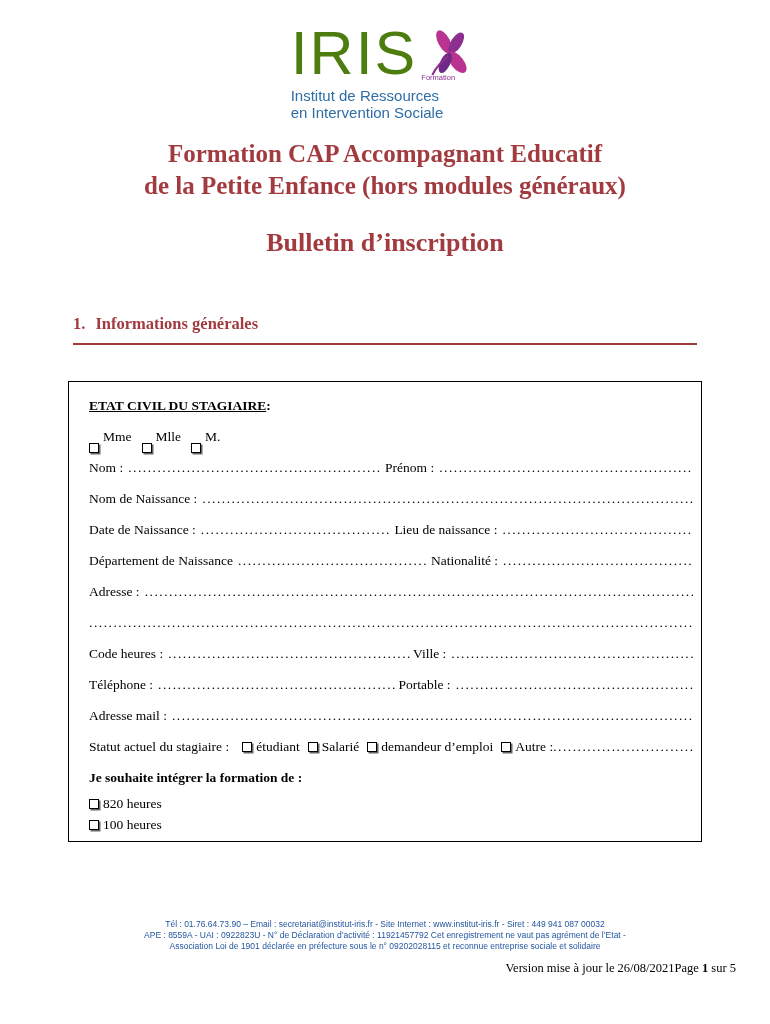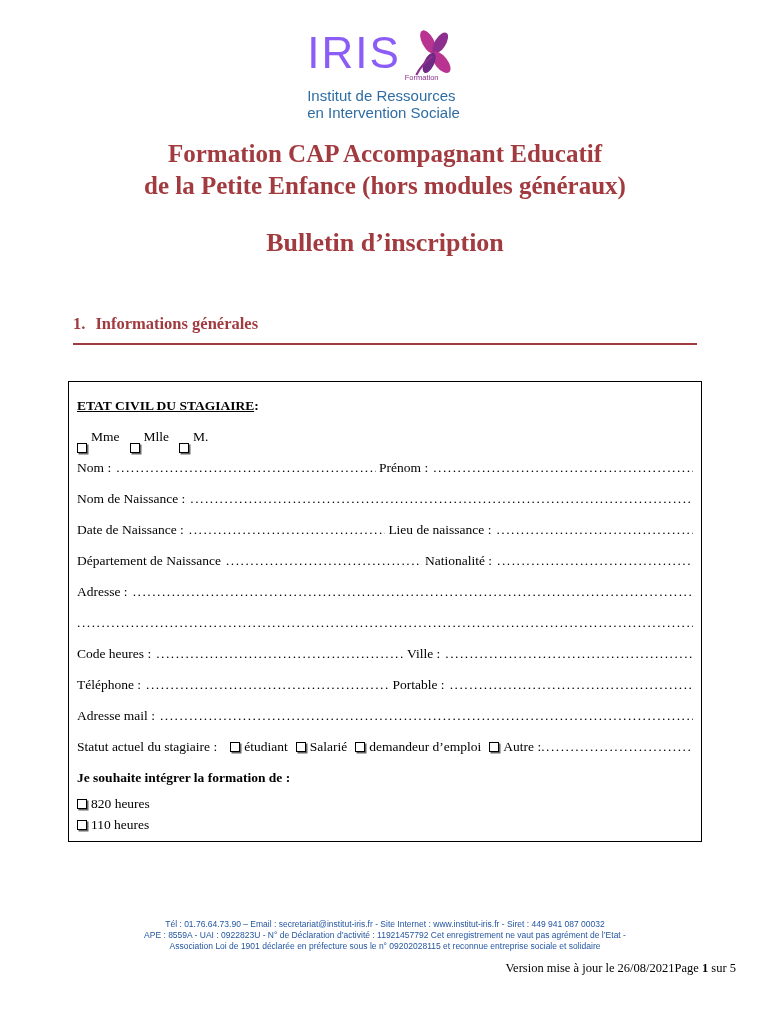--- a/index.html
+++ b/index.html
@@ -7,43 +7,43 @@
   .page {
     width:770px; height:1024px; background:#ffffff; position:relative;
     font-family:"Liberation Serif","DejaVu Serif",serif; color:#000;
     overflow:hidden; margin:0 auto;
   }
   
   .logo { padding-top:26px; text-align:center; }
   .logo-inner { display:inline-block; text-align:left; }
   .logo-top { display:flex; align-items:flex-start; }
   .brand {
-    font-family:"Liberation Sans",sans-serif; font-size:44px; line-height:54px;
-    color:#8b5cf6; letter-spacing:2px; font-weight:400;
+    font-family:"Liberation Sans",sans-serif; font-size:61px; line-height:54px;
+    color:#4d7c0f; letter-spacing:2px; font-weight:400;
   }
   .flower-wrap { display:flex; flex-direction:column; margin-left:4px; }
   svg.flower { width:58px; height:54px; }
   .flower-caption { font-family:"Liberation Sans",sans-serif; font-size:7.5px; color:#8c2f8f; margin-top:-7px; }
   .org {
     font-family:"Liberation Sans",sans-serif; font-size:15px; line-height:16.5px;
     color:#2e6da4; margin-top:6px;
   }
   
   .title-block { text-align:center; color:#a23b40; margin-top:16px; }
   .title-line { font-weight:bold; font-size:25px; line-height:32px; }
   .subtitle { font-weight:bold; font-size:26px; margin-top:26px; color:#a23b40; text-align:center; }
   
   .section { margin:56px 73px 0 73px; }
   .section-head { color:#a23b40; font-weight:bold; font-size:16.5px; display:flex; }
   .section-num { margin-right:10px; }
   .rule { border-top:2px solid #a23b40; margin-top:9px; }
   
   .box {
     margin:36px 68px 0 68px; border:1px solid #000;
-    padding:8px 8px 6px 8px; font-size:13.5px;
+    padding:8px 8px 6px 20px; font-size:13.5px;
   }
   .row { display:flex; align-items:baseline; line-height:31px; white-space:nowrap; }
   .row.tight { line-height:21px; }
   .lbl { flex:0 0 auto; margin-right:5px; }
   .lbl-mid { flex:0 0 auto; margin:0 5px 0 3px; }
   .dots { flex:1 1 0; min-width:0; overflow:hidden; letter-spacing:1.5px; }
   .b { font-weight:bold; }
   .u { text-decoration:underline; }
   .cb {
     flex:0 0 auto; display:inline-block; width:10px; height:10px;
@@ -198,21 +198,21 @@
       <span class="b">Je souhaite intégrer la formation de :</span>
     </div>
 
     <div class="row tight">
       <span class="cb"></span>
       <span>820 heures</span>
     </div>
 
     <div class="row tight">
       <span class="cb"></span>
-      <span>110 heures</span>
+      <span>100 heures</span>
     </div>
 
   </div>
 
   <div class="footer">
     <div>Tél : 01.76.64.73.90 – Email : secretariat@institut-iris.fr - Site Internet : www.institut-iris.fr - Siret : 449 941 087 00032</div>
     <div>APE : 8559A - UAI : 0922823U - N° de Déclaration d’activité : 11921457792 Cet enregistrement ne vaut pas agrément de l’Etat -</div>
     <div>Association Loi de 1901 déclarée en préfecture sous le n° 09202028115 et reconnue entreprise sociale et solidaire</div>
   </div>
 

